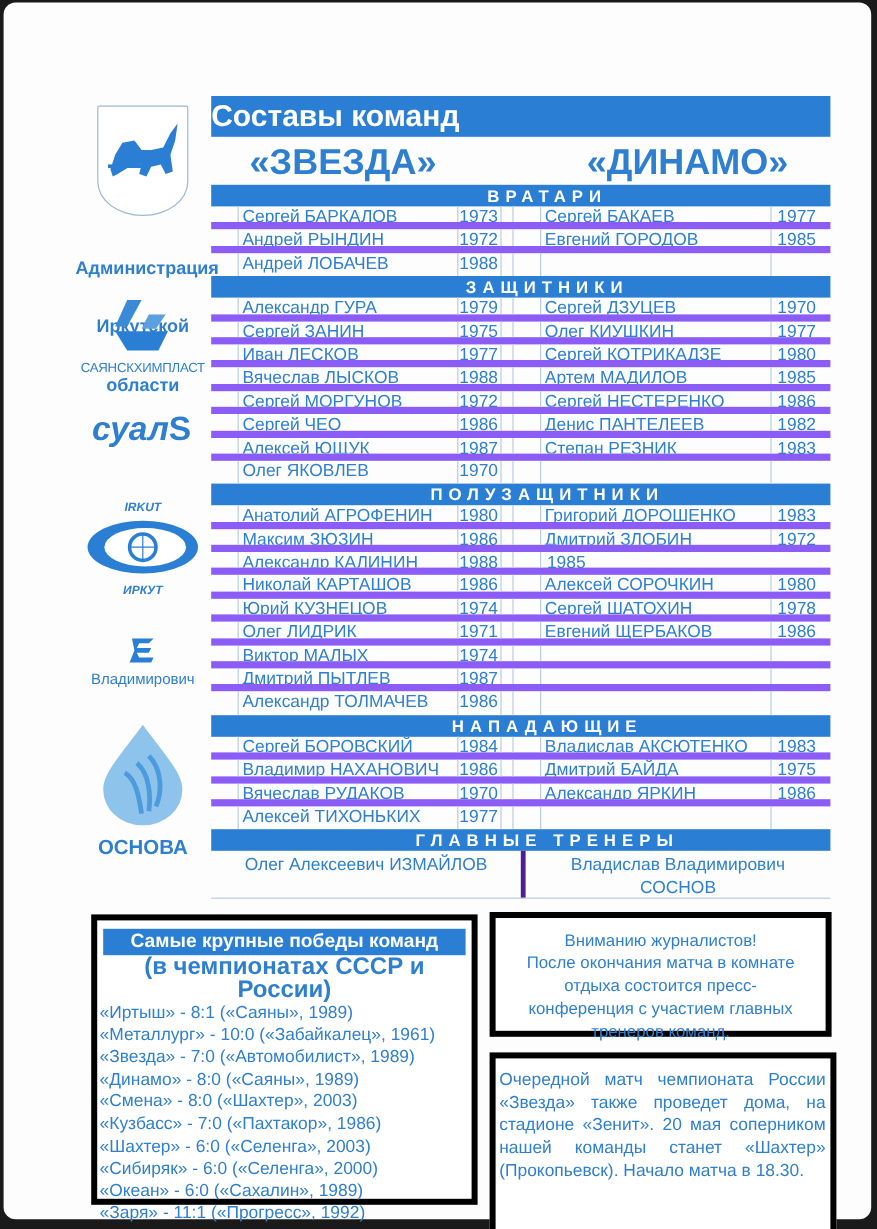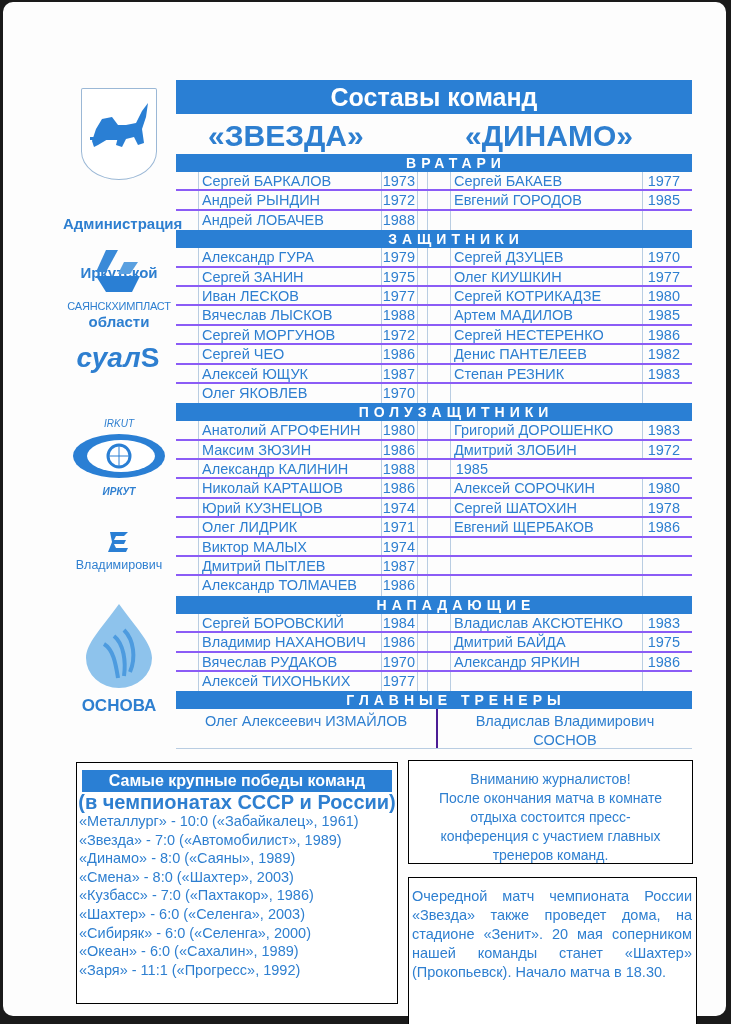--- a/index.html
+++ b/index.html
@@ -14,46 +14,46 @@
   .logo .cap { font-weight: bold; font-size: 15px; line-height: 15px; margin-top: 34px; }
   .shield {
     position: absolute; left: 78px; top: 86px; width: 76px; height: 92px;
     border: 1px solid #9bb8d6; border-radius: 2px 2px 40px 40px / 2px 2px 30px 30px;
     background: #fff;
   }
   
   .title-bar {
     position: absolute; left: 173px; top: 78px; width: 516px; height: 34px;
     background: #2a7fd4; color: #fff; font-size: 25px; font-weight: bold;
-    text-align: center; line-height: 34px;
+    line-height: 34px;
   }
   .team {
     position: absolute; top: 114px; font-size: 30px; font-weight: bold; color: #2e7fd0;
     line-height: 40px;
   }
   .roster { position: absolute; left: 173px; top: 152px; width: 516px; }
   .sec-head {
     background: #2a7fd4; color: #fff; font-weight: bold; font-size: 14px;
     letter-spacing: 5px; text-align: center; height: 18px; line-height: 18px; padding-left: 44px;
   }
-  .row { display: flex; height: 19.4px; border-bottom: 2px solid #8b5cf6; }
+  .row { display: flex; height: 19.4px; border-bottom: 6px solid #8b5cf6; }
   .row:last-child { border-bottom: none; }
   .c-num { width: 23px; border-right: 1px solid #b9cde2; }
   .c-name { width: 183px; padding-left: 3px; font-size: 14.5px; line-height: 19px; white-space: nowrap; overflow: hidden; border-right: 1px solid #b9cde2; }
   .c-year { width: 36px; font-size: 14.5px; line-height: 19px; text-align: right; padding-right: 2px; border-right: 1px solid #b9cde2; }
   .c-gap { width: 10px; border-right: 1px solid #b9cde2; }
   .c-num2 { width: 23px; border-right: 1px solid #b9cde2; }
   .c-name2 { width: 192px; padding-left: 3px; font-size: 14.5px; line-height: 19px; white-space: nowrap; overflow: hidden; border-right: 1px solid #b9cde2; }
   .c-year2 { width: 39px; font-size: 14.5px; line-height: 19px; text-align: right; padding-right: 2px; }
   .coaches { display: flex; height: 40px; border-bottom: 1px solid #b9cde2; }
   .coach { font-size: 14.5px; line-height: 19px; text-align: center; padding-top: 3px; }
-  .coach.l { width: 262px; border-right: 2px solid #4c1d95; }
+  .coach.l { width: 262px; border-right: 4px solid #4c1d95; }
   .coach.r { width: 254px; }
   
-  .box { position: absolute; border: 1px solid #000000; background: #fff; }
+  .box { position: absolute; border: 5px solid #000000; background: #fff; }
   .wins-head {
     margin: 7px 5px 0 5px; background: #2a7fd4; color: #fff; font-weight: bold;
     font-size: 16px; text-align: center; height: 22px; line-height: 22px;
   }
   .wins-sub { text-align: center; font-size: 20px; font-weight: bold; line-height: 19px; margin-top: 1px; }
   .wins-list { padding-left: 2px; }
   .wins-list div { font-size: 14.5px; line-height: 18.6px; white-space: nowrap; }
   .notice { text-align: center; font-size: 14px; line-height: 19px; padding-top: 9px; }
   .next { font-size: 14.5px; line-height: 19px; padding: 9px 4px 0 3px; text-align: justify; }
 </style>
@@ -81,21 +81,21 @@
       <polygon points="40,16 54,16 46,28 34,28" fill="#5aa0e0"></polygon>
     </svg>
     <div style="font-size:11px; line-height:13px; letter-spacing:-0.2px;">САЯНСКХИМПЛАСТ</div>
   </div>
 
   <div class="logo" style="left:60px; top:340px; width:110px; font-size:28px; font-weight:bold; font-style:italic; line-height:32px;">
     <span>суал</span><span style="font-style:normal;">​S</span>
   </div>
 
   <div class="logo" style="left:62px; top:416px; width:108px;">
-    <div style="font-size:10px; font-weight:normal; font-style:italic; line-height:12px;">IRKUT</div>
+    <div style="font-size:10px; font-weight:bold; font-style:italic; line-height:12px;">IRKUT</div>
     <svg width="100" height="52" viewBox="0 0 100 52">
       <ellipse cx="50" cy="26" rx="46" ry="22" fill="#2a7fd4"></ellipse>
       <ellipse cx="52" cy="26" rx="34" ry="16" fill="#fff"></ellipse>
       <circle cx="50" cy="26" r="11" fill="#fff" stroke="#2a7fd4" stroke-width="3"></circle>
       <path d="M40 26 H60 M50 16 V36" stroke="#2a7fd4" stroke-width="1"></path>
     </svg>
     <div style="font-size:10px; font-weight:bold; font-style:italic; line-height:12px;">ИРКУТ</div>
   </div>
 
   <div class="logo" style="left:62px; top:528px; width:108px;">
@@ -108,21 +108,21 @@
   <div class="logo" style="left:62px; top:598px; width:108px;">
     <svg width="78" height="88" viewBox="0 0 78 88">
       <path d="M39 4 C20 30 6 44 6 58 A33 30 0 0 0 72 58 C72 44 58 30 39 4 Z" fill="#8ec3ec"></path>
       <path d="M24 44 C34 50 36 66 38 78 M34 36 C44 44 46 62 44 76 M44 30 C54 40 56 58 50 72" stroke="#4d9bdf" stroke-width="4" fill="none"></path>
     </svg>
     <div style="font-size:17px; font-weight:bold; line-height:20px; margin-top:4px;">ОСНОВА</div>
   </div>
 
   <div class="title-bar">Составы команд</div>
   <div class="team" style="left:205px;">«ЗВЕЗДА»</div>
-  <div class="team" style="left:462px;text-align:right;">«ДИНАМО»</div>
+  <div class="team" style="left:486px;text-align:right;">«ДИНАМО»</div>
 
   <div class="roster" id="roster">
       <div class="sec-head">ВРАТАРИ</div>
       <div>
         <div class="row">
           <div class="c-num"></div>
           <div class="c-name">Сергей БАРКАЛОВ</div>
           <div class="c-year">1973</div>
           <div class="c-gap"></div>
           <div class="c-num2"></div>
@@ -352,20 +352,21 @@
           <div>Владислав Владимирович</div>
           <div>СОСНОВ</div>
         </div>
       </div>
     </div>
 
   <div class="box" style="left:73px; top:760px; width:322px; height:242px;">
     <div class="wins-head">Самые крупные победы команд</div>
     <div class="wins-sub">(в чемпионатах СССР и России)</div>
     <div class="wins-list">
+      <div>«Иртыш» - 8:1 («Саяны», 1989)</div>
       <div>«Металлург» - 10:0 («Забайкалец», 1961)</div>
       <div>«Звезда» - 7:0 («Автомобилист», 1989)</div>
       <div>«Динамо» - 8:0 («Саяны», 1989)</div>
       <div>«Смена» - 8:0 («Шахтер», 2003)</div>
       <div>«Кузбасс» - 7:0 («Пахтакор», 1986)</div>
       <div>«Шахтер» - 6:0 («Селенга», 2003)</div>
       <div>«Сибиряк» - 6:0 («Селенга», 2000)</div>
       <div>«Океан» - 6:0 («Сахалин», 1989)</div>
       <div>«Заря» - 11:1 («Прогресс», 1992)</div>
     </div>

